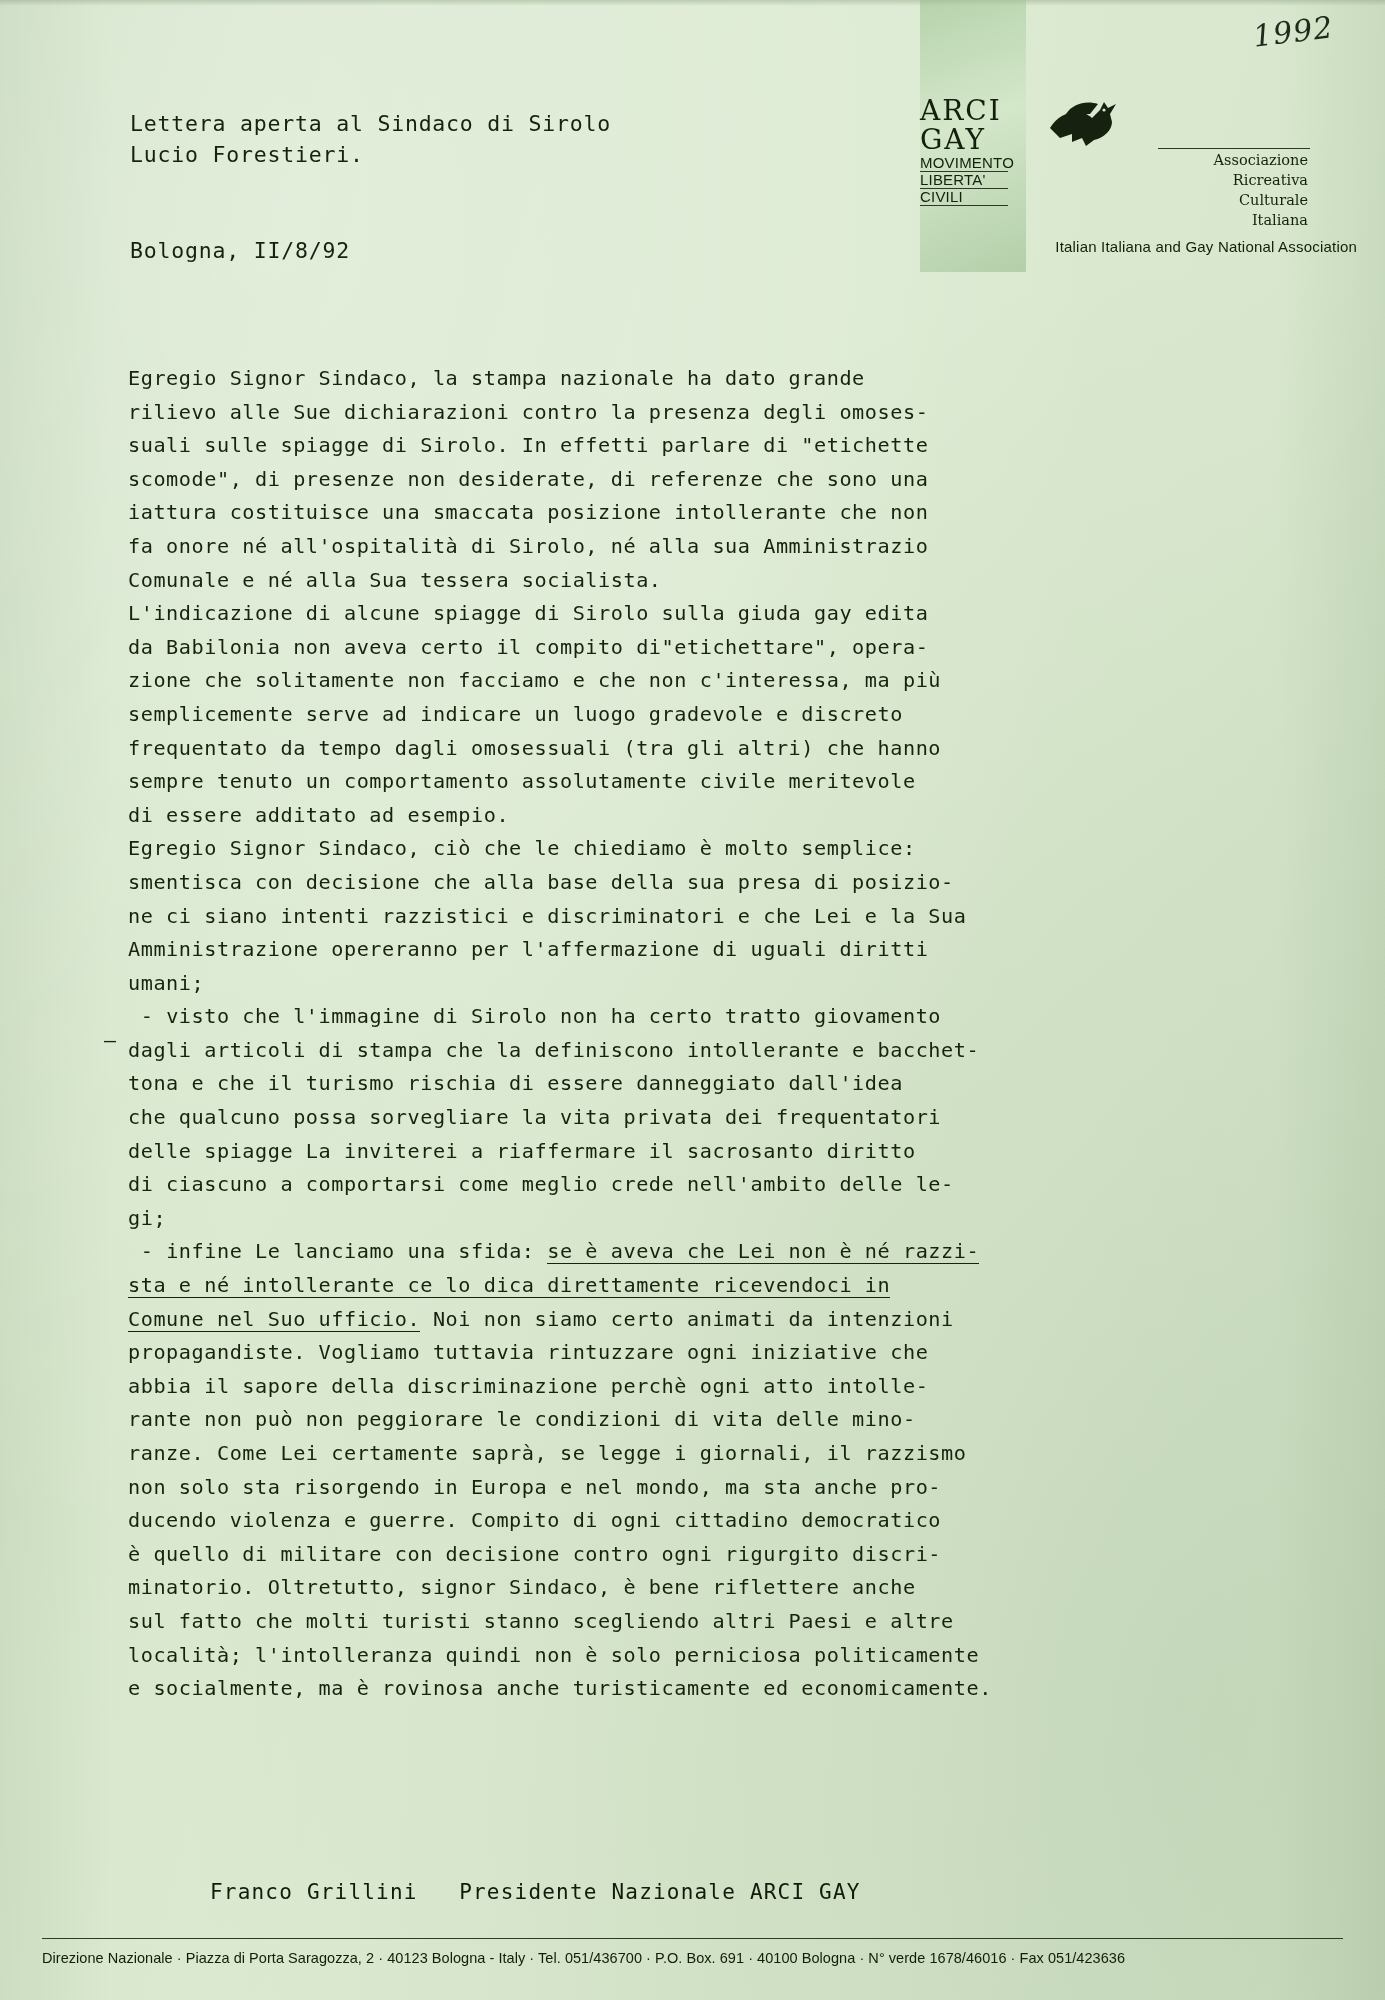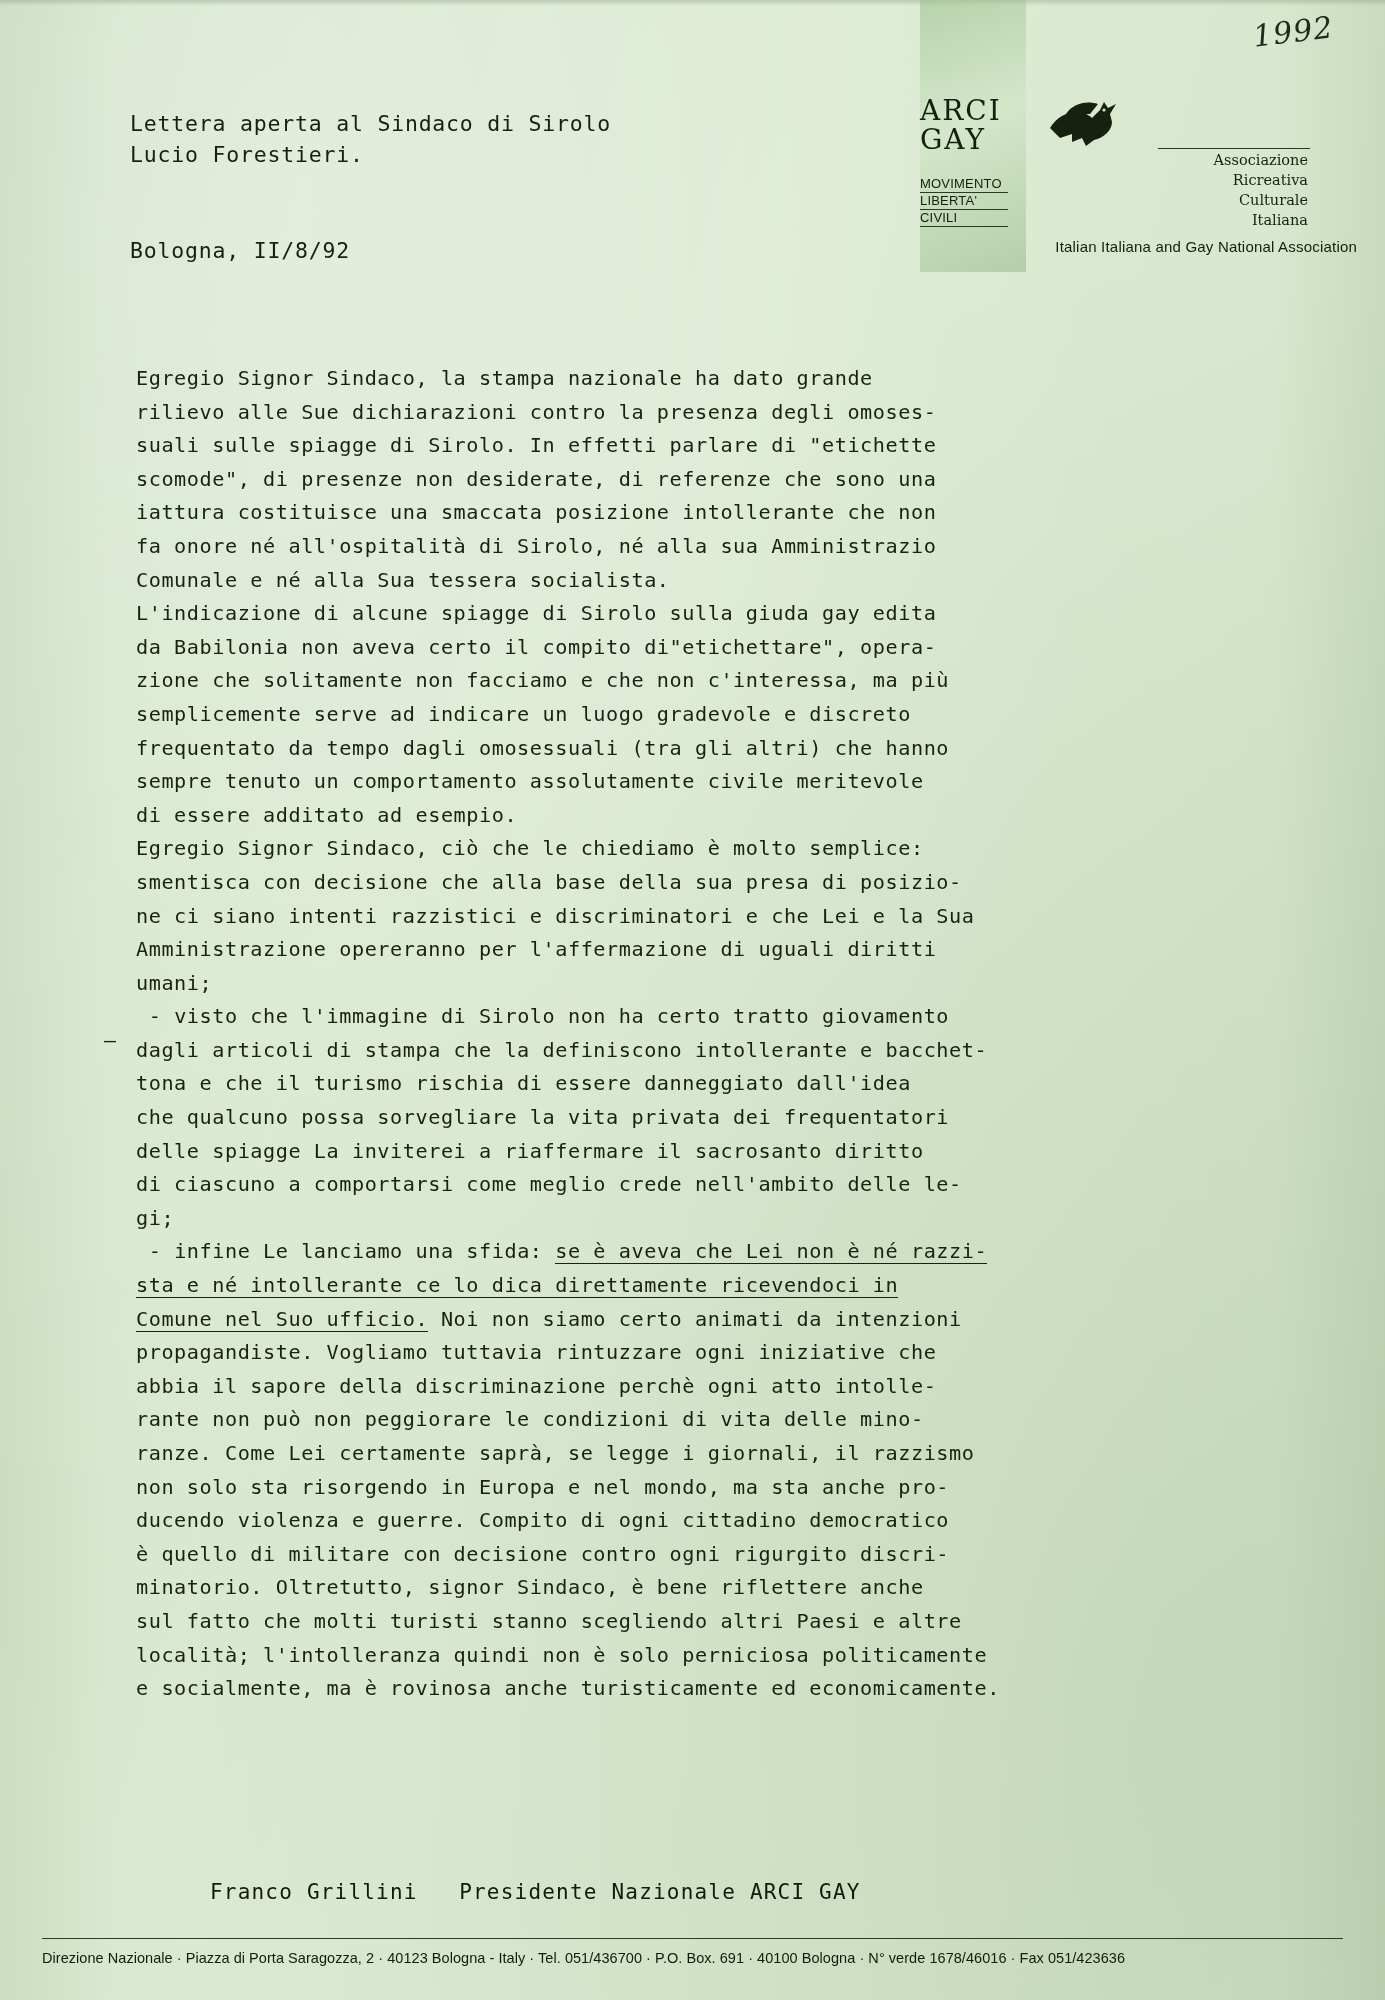--- a/index.html
+++ b/index.html
@@ -99,25 +99,25 @@
   }
   .gay {
     font-family: "DejaVu Serif", serif;
     font-size: 28px;
     letter-spacing: 2px;
     color: #14200e;
     line-height: 30px;
   }
   .movimento {
     font-family: "Liberation Sans", sans-serif;
-    font-size: 13px;
+    font-size: 15px;
     color: #14200e;
     line-height: 16px;
     letter-spacing: 0.2px;
-    margin-top: 21px;
+    margin-top: 0;
   }
   .movimento div {
     border-bottom: 1px solid #2a3a22;
     width: 88px;
     padding-bottom: 0px;
   }
   .pegasus {
     position: absolute;
     top: 88px;
     left: 122px;
@@ -153,21 +153,21 @@
     font-family: "Liberation Sans", sans-serif;
     font-size: 15px;
     color: #132009;
     letter-spacing: 0.2px;
   }
 
   
   .body-text {
     position: absolute;
     top: 362px;
-    left: 136px;
+    left: 128px;
     width: 1130px;
     font-size: 20.2px;
     line-height: 33.6px;
     color: #18220f;
     letter-spacing: 0.55px;
     white-space: pre-wrap;
   }
   .body-text .u {
     border-bottom: 1.6px solid #18220f;
   }

